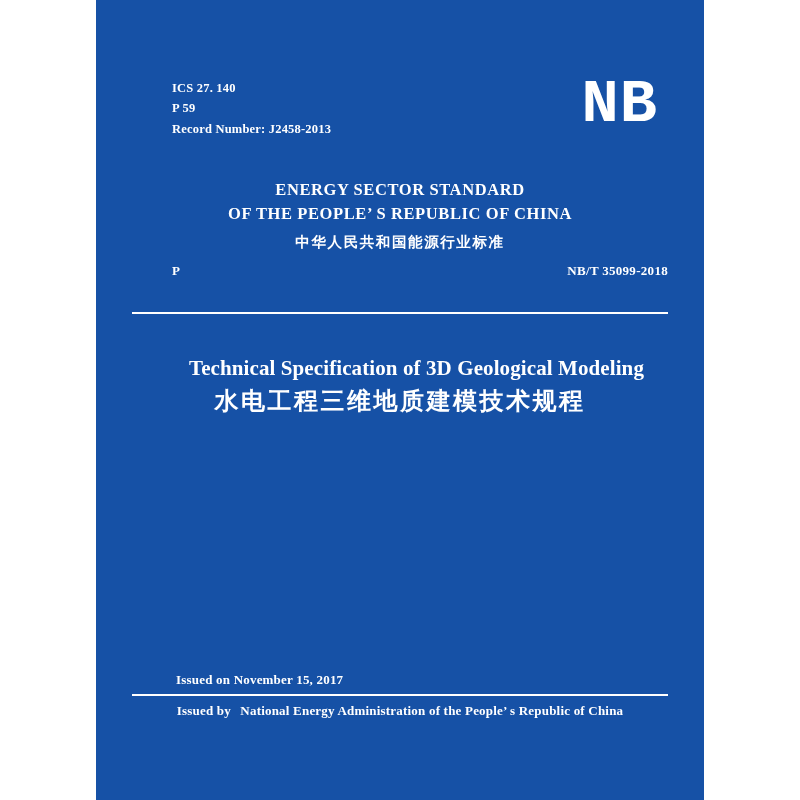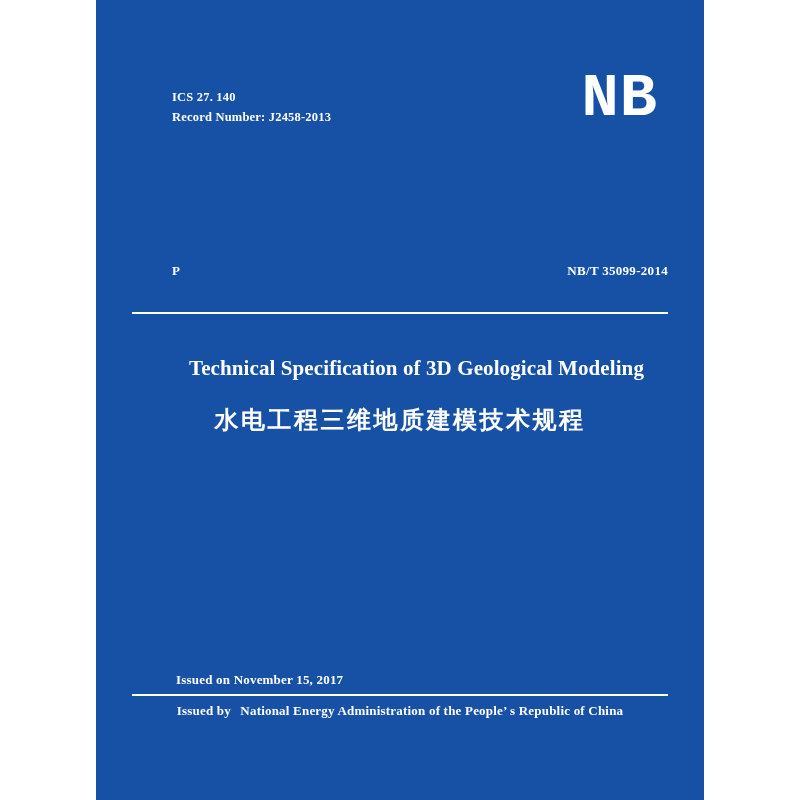--- a/index.html
+++ b/index.html
@@ -28,21 +28,21 @@
   
   .header {
     position: absolute;
     left: 0;
     top: 78px;
     width: 100%;
     box-sizing: border-box;
     padding: 0 36px 0 76px;
     display: flex;
     justify-content: space-between;
-    align-items: flex-end;
+    align-items: center;
   }
   .codes {
     font-size: 12.5px;
     font-weight: bold;
     line-height: 1.62;
     letter-spacing: 0.2px;
     white-space: nowrap;
   }
   .nb-logo {
     font-family: Liberation Mono, monospace;
@@ -110,21 +110,21 @@
     font-size: 21px;
     font-weight: bold;
     line-height: 1.55;
     letter-spacing: 0.1px;
     padding-left: 33px;
   }
   .main-title .zh {
     font-size: 24px;
     font-weight: bold;
     letter-spacing: 2.5px;
-    margin-top: 19px;
+    margin-top: 0;
   }
   
   .dates {
     position: absolute;
     left: 0;
     top: 672px;
     width: 100%;
     box-sizing: border-box;
     padding: 0 50px 0 80px;
     display: flex;
@@ -149,29 +149,35 @@
 </style>
 </head>
 <body>
 
 <div class="page">
   <div class="cover">
 
     <div class="header">
       <div class="codes">
         <div>ICS 27. 140</div>
+        <div>P 59</div>
         <div>Record Number: J2458-2013</div>
       </div>
       <div class="nb-logo">NB</div>
     </div>
 
+    <div class="std-title">
+      <div class="l1">ENERGY SECTOR STANDARD</div>
+      <div class="l2">OF THE PEOPLE’ S REPUBLIC OF CHINA</div>
+      <div class="cn">中华人民共和国能源行业标准</div>
+    </div>
 
     <div class="designator-row">
       <div>P</div>
-      <div>NB/T 35099-2014</div>
+      <div>NB/T 35099-2018</div>
     </div>
 
     <div class="rule top"></div>
 
     <div class="main-title">
       <div class="en">Technical Specification of 3D Geological Modeling</div>
       <div class="zh">水电工程三维地质建模技术规程</div>
     </div>
 
     <div class="dates">

